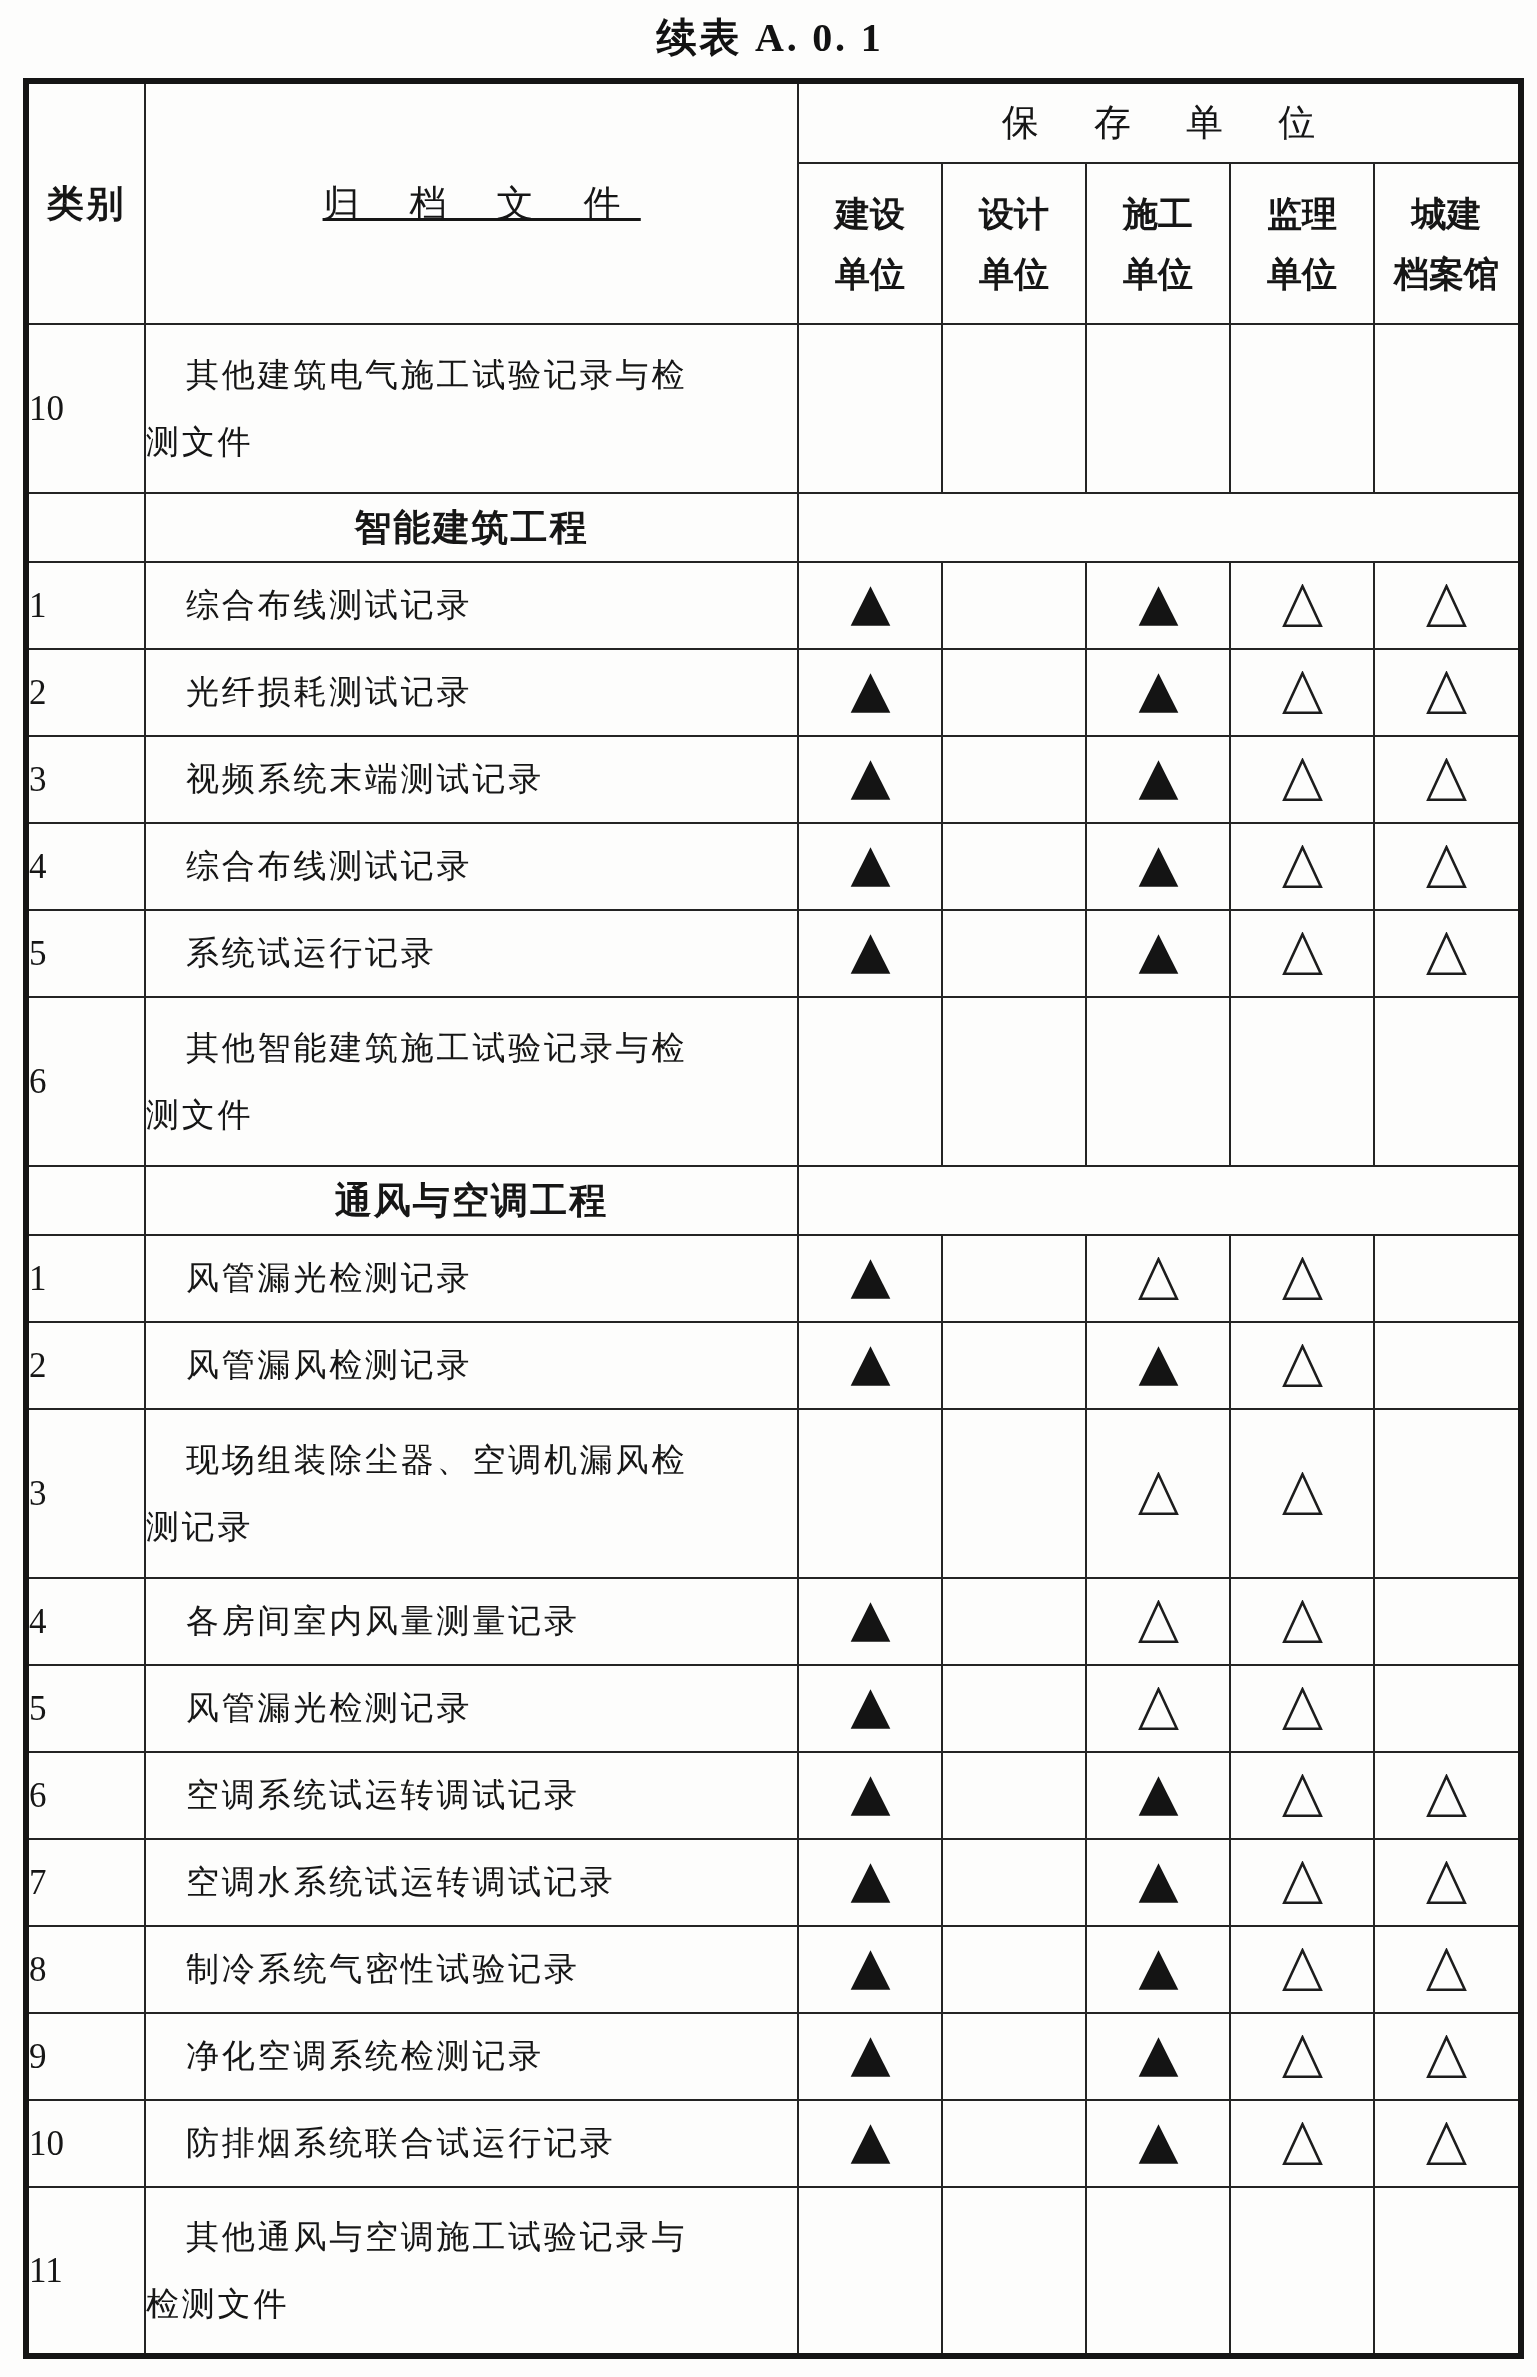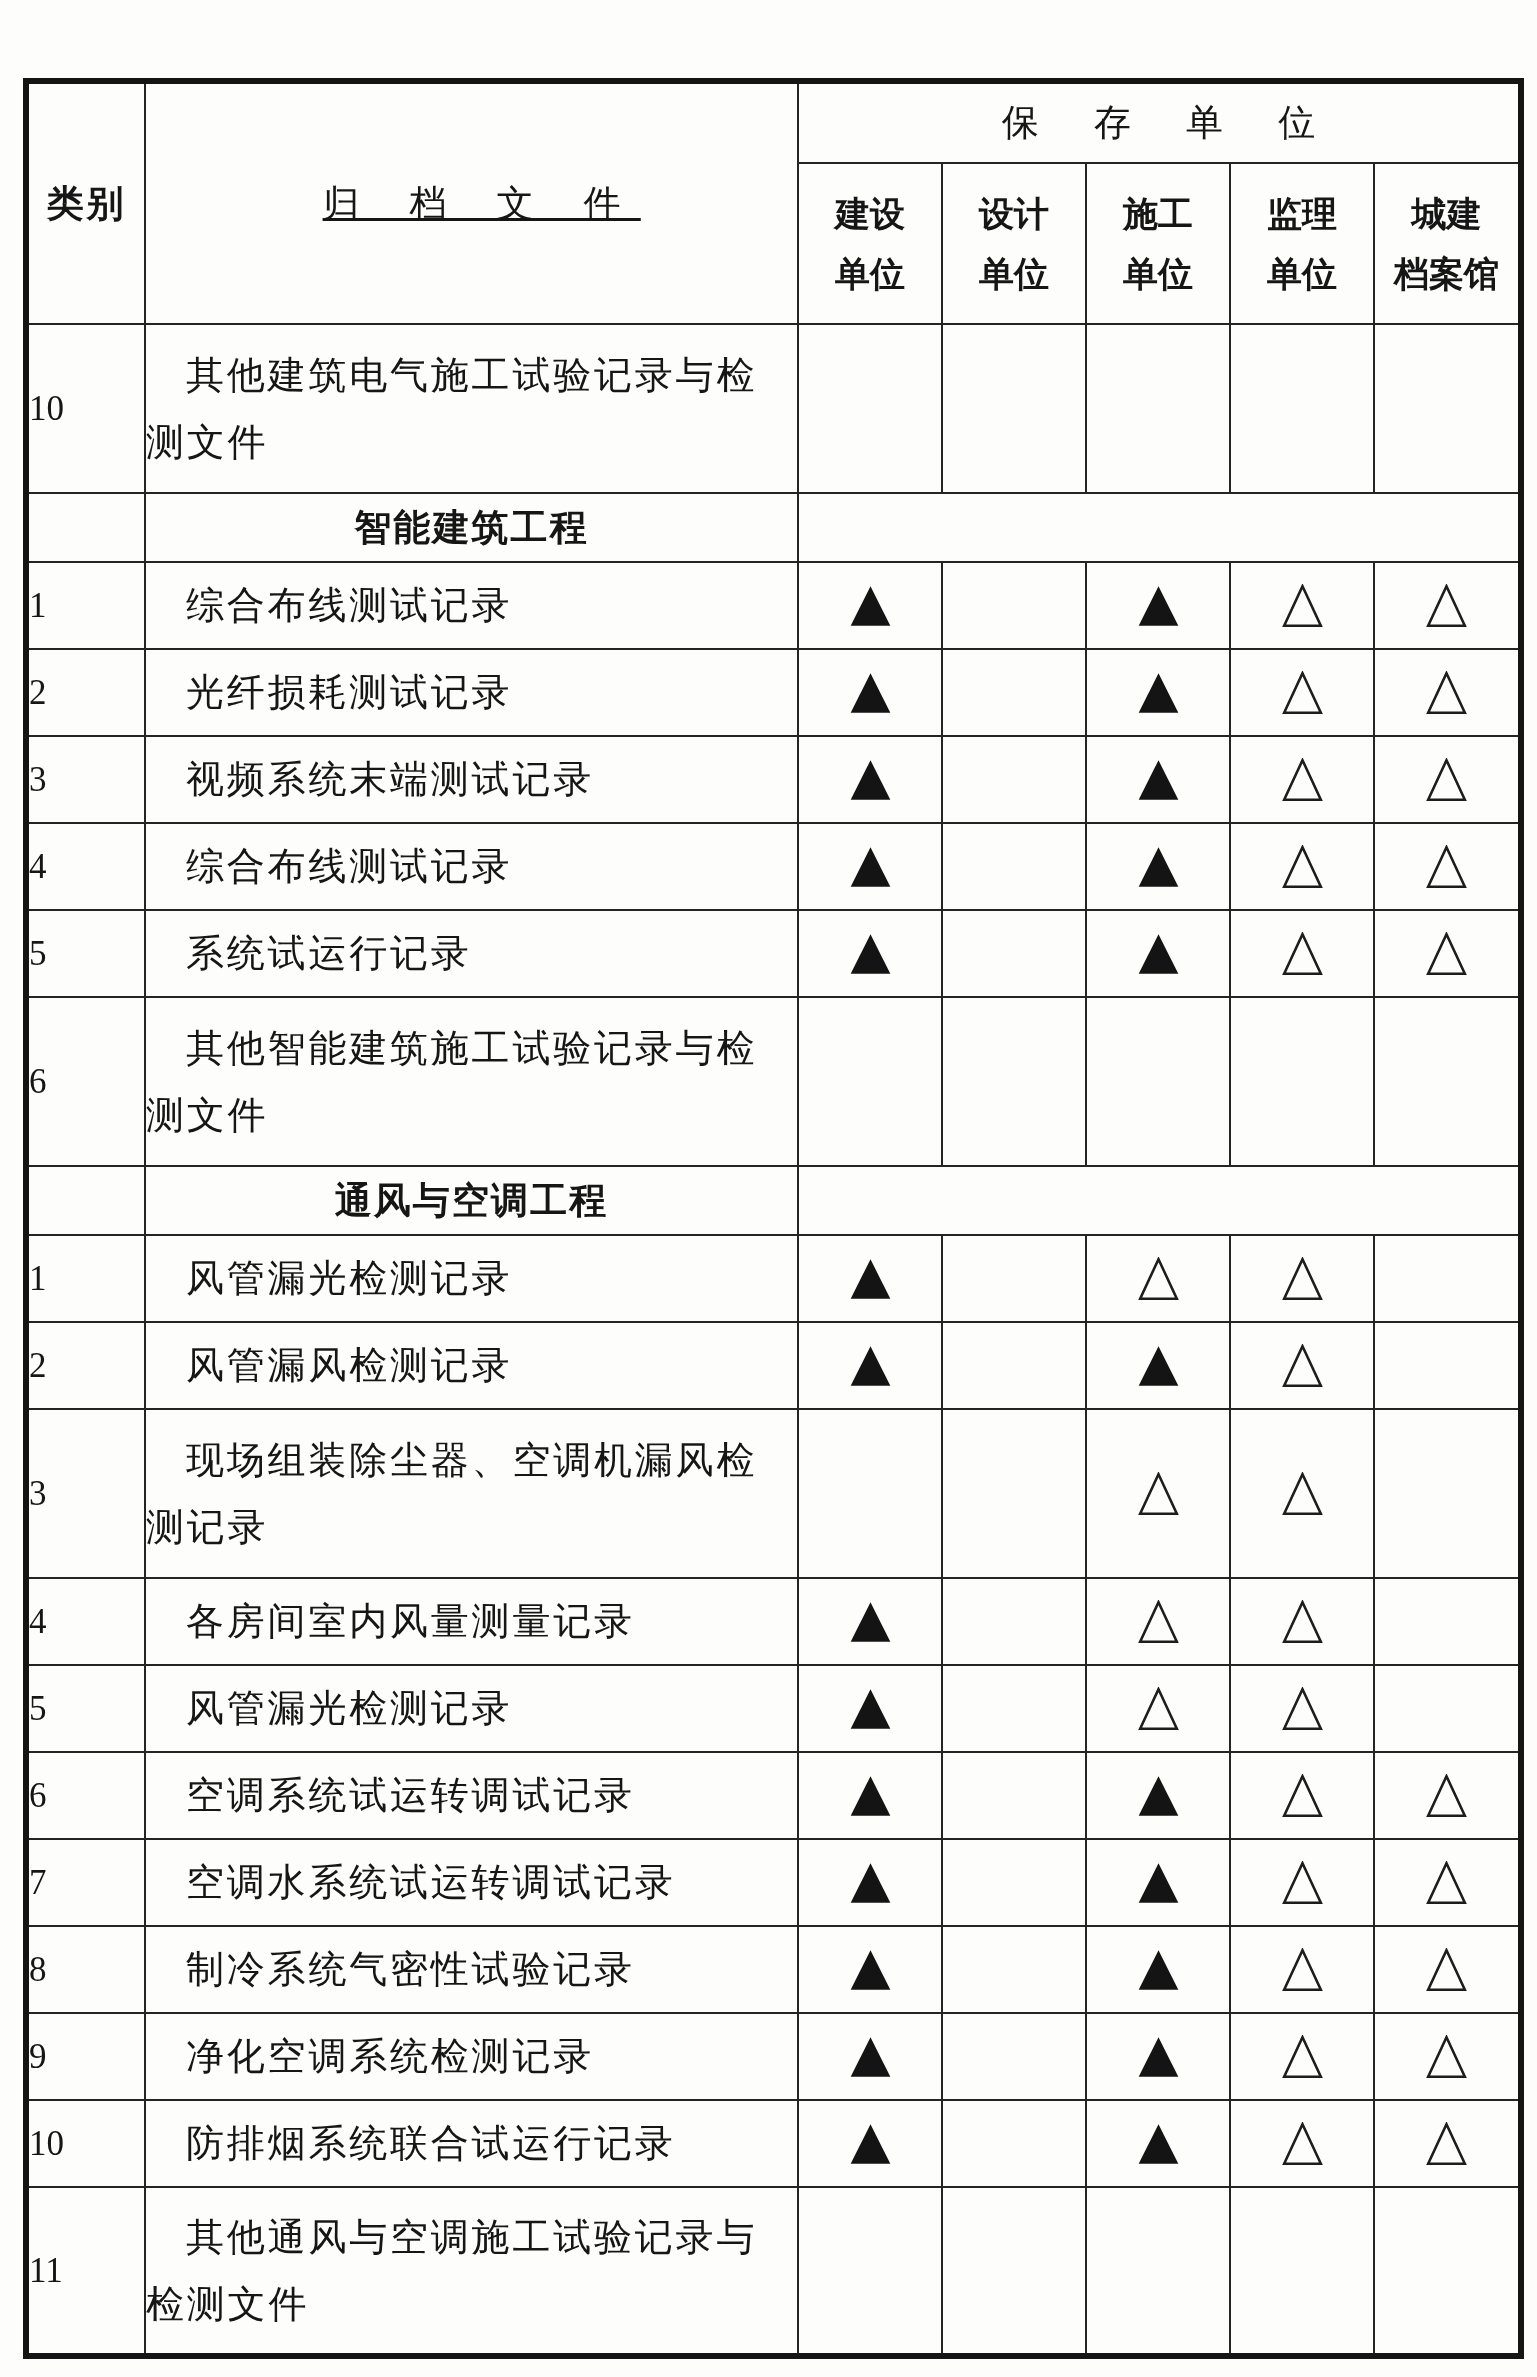--- a/index.html
+++ b/index.html
@@ -77,21 +77,21 @@
   th.unit div { text-align: center; }
   
   tr.item-row.normal { height: 87px; }
   tr.item-row.tall   { height: 169px; }
   tr.section-row     { height: 69px; }
   td.no {
     text-align: left;
     font-size: 35px;
   }
   td.doc {
-    font-size: 38px;
+    font-size: 33px;
     letter-spacing: 2.8px;
     line-height: 67px;
     text-align: left;
     padding: 0 9.7px 0 11px;
     text-indent: 40px;
   }
   td.doc.section-title {
     font-family: "DejaVu Sans", "Liberation Sans", sans-serif;
     font-weight: 700;
     font-size: 37px;
@@ -107,20 +107,21 @@
     height: 44px;
     display: inline-block;
     vertical-align: middle;
   }
 </style>
 </head>
 <body>
 
 <div id="page">
 
+  <div id="doc-title">续表 A. 0. 1</div>
 
   <table class="archive">
     <colgroup>
       <col style="width:119px">
       <col style="width:653px">
       <col style="width:144px">
       <col style="width:144px">
       <col style="width:144px">
       <col style="width:144px">
       <col style="width:147px">

